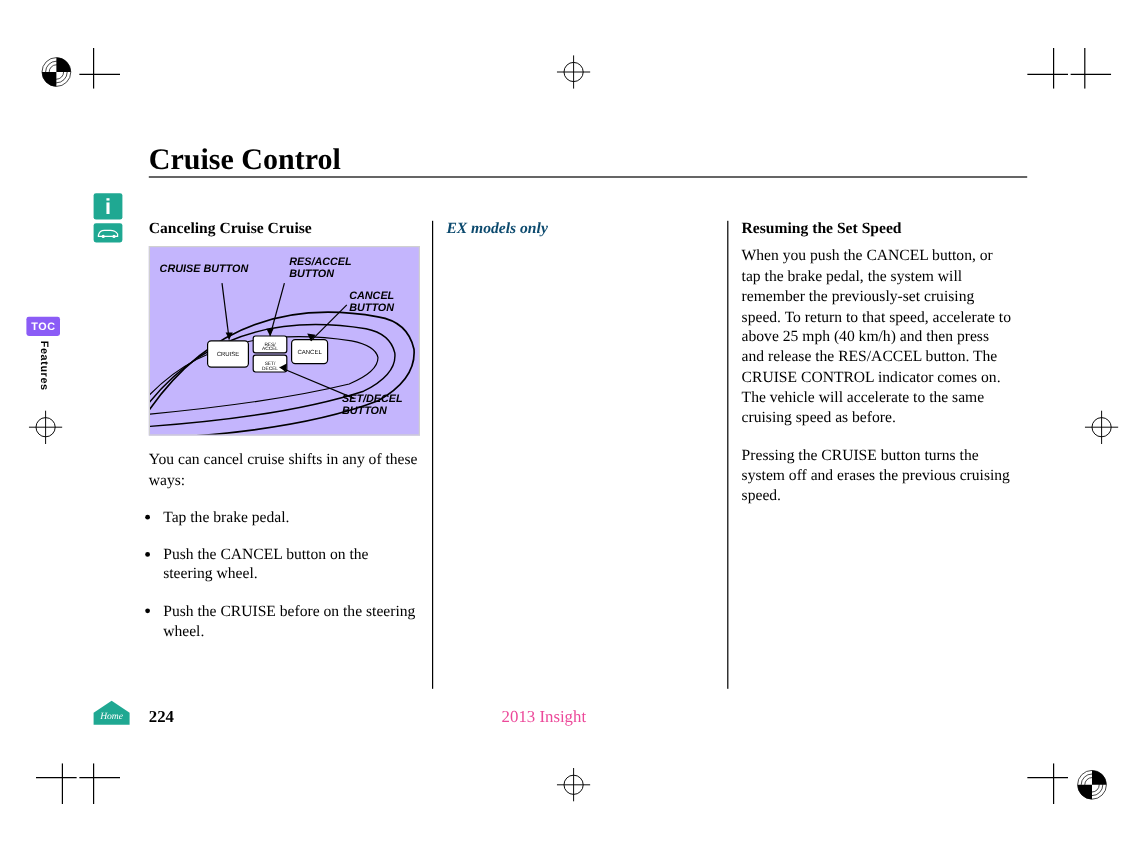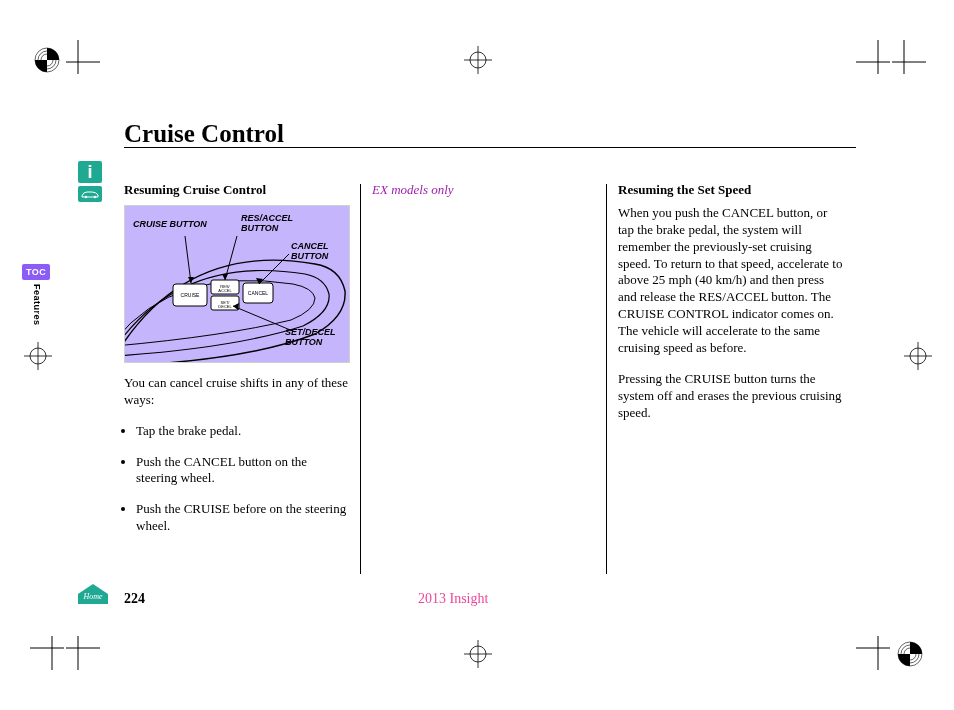--- a/index.html
+++ b/index.html
@@ -30,21 +30,21 @@
 
   .col { position: absolute; top: 182px; width: 225px; line-height: 1.3; }
   .col1 { left: 124px; }
   .col2 { left: 372px; }
   .col3 { left: 618px; }
   .vrule { position: absolute; top: 184px; width: 1px; height: 390px; background: #000; }
   .vrule1 { left: 360px; }
   .vrule2 { left: 606px; }
 
   .subhead { font-weight: bold; margin-bottom: 6px; }
-  .subhead.red { color: #a21caf; font-style: italic; font-weight: normal; }
+  .subhead.red { color: #0c4a6e; font-style: italic; font-weight: bold; }
   .link { color: #2050c0; }
   .para { margin: 0 0 14px 0; }
   ul.bullets { margin: 0; padding: 0 0 0 12px; }
   ul.bullets li { margin-bottom: 14px; }
 
   
   .figure-box { width: 224px; height: 156px; background: #c4b5fd; position: relative; margin-bottom: 12px; border: 1px solid #d0d0d0; }
   .fig-label { position: absolute; font: bold italic 9px Arial; line-height: 1.1; }
 
   .page-num { position: absolute; left: 124px; top: 591px; font-weight: bold; font-size: 14px; }
@@ -130,21 +130,21 @@
   <svg width="34" height="24" viewBox="0 0 34 24">
       <path d="M17 2 L32 12 L32 22 L2 22 L2 12 Z" fill="#1fa892"></path>
       <text x="17" y="17" text-anchor="middle" font-family="cursive" font-size="8" font-style="italic" fill="#fff">Home</text>
     </svg>
 </div>
 
 <div class="page-title">Cruise Control</div>
 <div class="title-rule"></div>
 
 <div class="col col1">
-  <div class="subhead">Resuming Cruise Control</div>
+  <div class="subhead">Canceling Cruise Cruise</div>
 
   <div class="figure-box">
     <svg width="224" height="156" viewBox="0 0 224 156" style="position:absolute;left:0;top:0">
 
       <path d="M -10 150 Q 60 35 190 58 Q 215 62 220 85 Q 222 110 190 128 Q 120 155 -10 160" fill="none" stroke="#000" stroke-width="1.4"></path>
       <path d="M -10 142 Q 55 48 180 68 Q 200 72 204 88 Q 206 106 178 120 Q 110 142 -10 150" fill="none" stroke="#000" stroke-width="1.2"></path>
       <path d="M -10 134 Q 50 60 168 78 Q 188 82 190 92 Q 190 104 166 114 Q 100 130 -10 140" fill="none" stroke="#000" stroke-width="1"></path>
 
       <rect x="48" y="78" width="34" height="22" rx="3" fill="#fff" stroke="#000"></rect>
       <rect x="86" y="74" width="28" height="14" rx="2" fill="#fff" stroke="#000"></rect>

